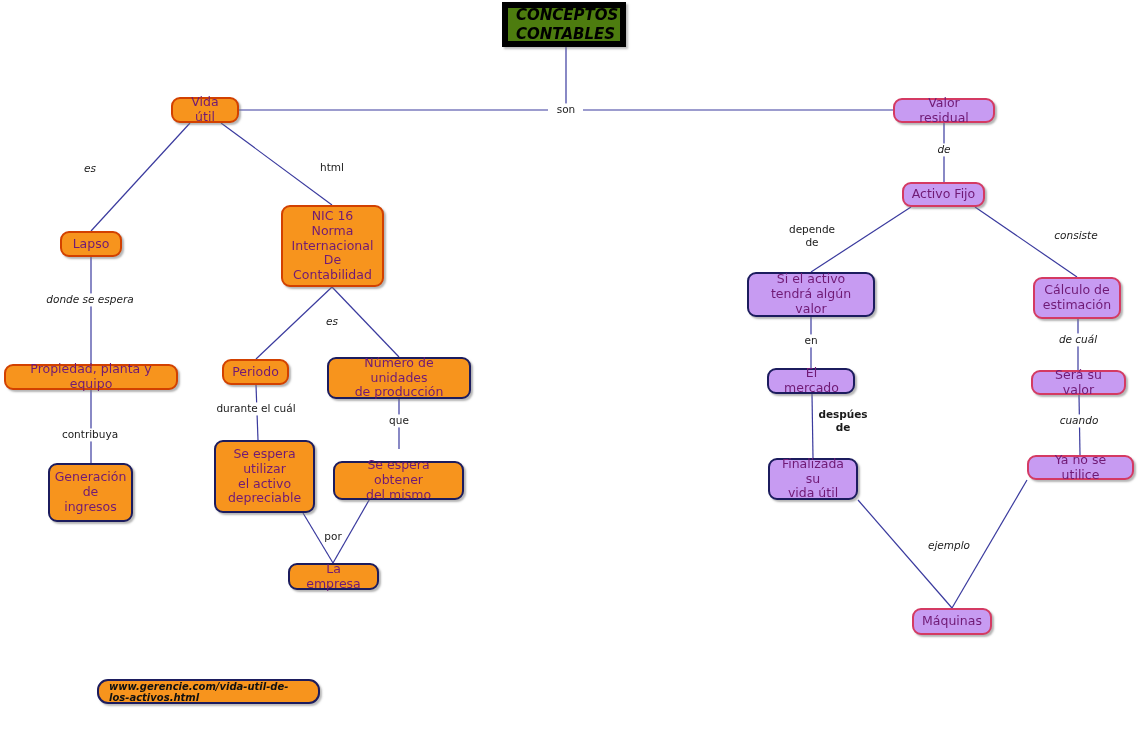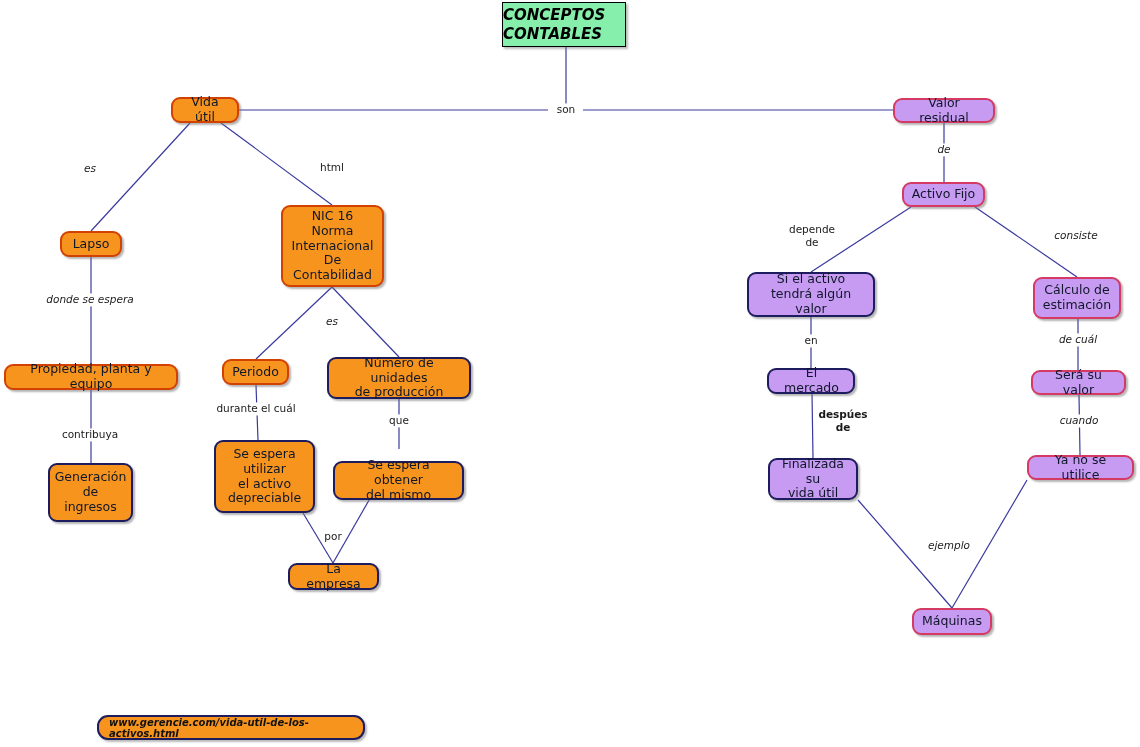--- a/index.html
+++ b/index.html
@@ -30,21 +30,21 @@
   .node {
     position: absolute;
     box-sizing: border-box;
     display: flex;
     align-items: center;
     justify-content: center;
     text-align: center;
     border-radius: 9px;
     line-height: 1.18;
     white-space: pre-line;
-    color: #0f172a;
+    color: #701a75;
     font-size: 12.5px;
     padding: 3px 7px;
     box-shadow: 2px 2px 2px rgba(120,120,120,0.55);
   }
   .node.orange {
     background: #f7941d;
     border: 2px solid #1c1c5e;
   }
   .node.orange.ob {
     border-color: #d24100;
@@ -53,32 +53,32 @@
     background: #c79bf2;
     border: 2px solid #1c1c5e;
   }
   .node.purple.pb {
     border-color: #d43a63;
     border-radius: 9px;
   }
   .title-node {
     position: absolute;
     box-sizing: border-box;
-    background: #86efac;
-    border: 1px solid #000000;
+    background: #4d7c0f;
+    border: 6px solid #000000;
     color: #000000;
     font-weight: bold;
     font-style: italic;
     font-size: 15px;
     line-height: 1.25;
     display: flex;
     flex-direction: column;
     align-items: flex-start;
     justify-content: center;
-    padding: 2px 0;
+    padding: 2px 8px;
     white-space: pre-line;
     box-shadow: 2px 2px 2px rgba(120,120,120,0.5);
   }
   .url-node {
     position: absolute;
     box-sizing: border-box;
     border-radius: 11px;
     display: flex;
     align-items: center;
     justify-content: center;
@@ -184,14 +184,14 @@
       <div class="elabel" style="left: 811px; top: 341px;">en</div>
       <div class="elabel ital" style="left: 1078px; top: 340px;">de cuál</div>
       <div class="elabel" style="left: 843px; top: 421px; font-weight: bold;">despúes
 de</div>
       <div class="elabel ital" style="left: 1079px; top: 421px;">cuando</div>
       <div class="elabel ital" style="left: 949px; top: 546px;">ejemplo</div>
     </div>
 
   <div class="title-node" style="left:502px; top:2px; width:124px; height:45px;">CONCEPTOS
 CONTABLES</div>
-<div class="url-node orange" style="left: 97px; top: 715px; width: 268px; height: 25px;">www.gerencie.com/vida-util-de-los-activos.html</div>
+<div class="url-node orange" style="left: 97px; top: 679px; width: 223px; height: 25px;">www.gerencie.com/vida-util-de-los-activos.html</div>
   </div>
 
 </body></html>

